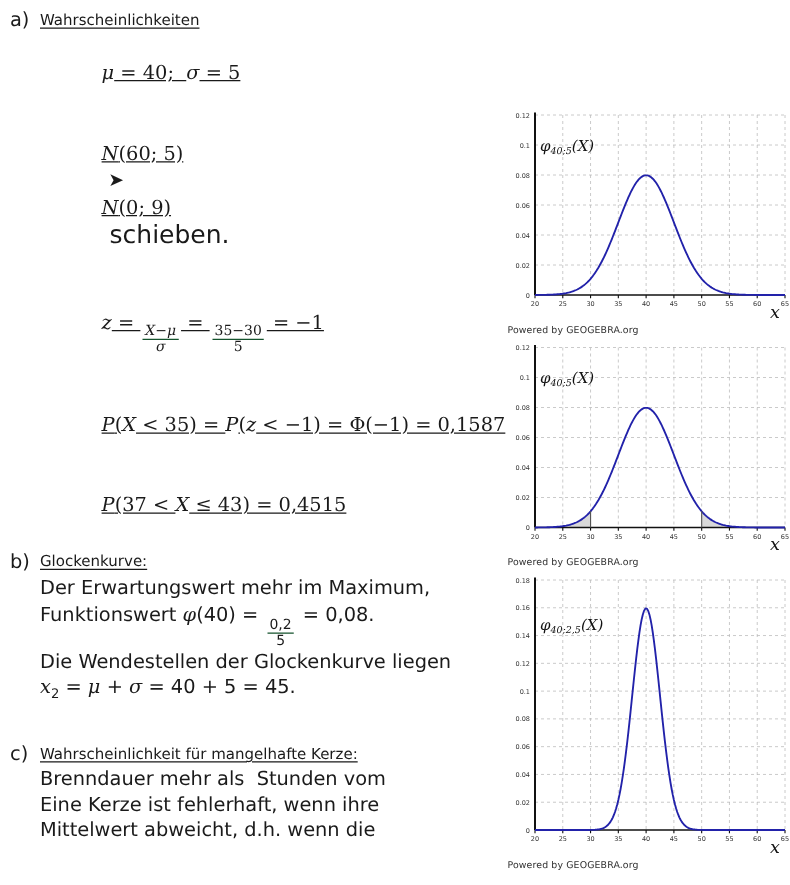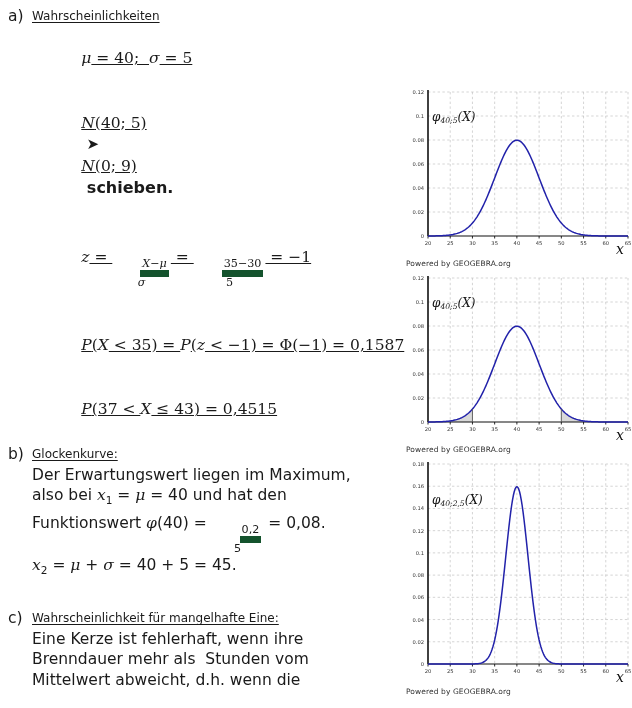--- a/index.html
+++ b/index.html
@@ -25,21 +25,21 @@
             font-family:"DejaVu Serif","Liberation Serif",serif;font-style:italic;}
   .mi{font-family:"DejaVu Serif","Liberation Serif",serif;font-style:italic;}
   .mu{font-family:"DejaVu Serif","Liberation Serif",serif;font-style:italic;}
   .up{font-style:normal;text-decoration:underline;}
   sub{font-size:.68em;font-style:normal;}
 
   
   .frac{display:inline-flex;flex-direction:column;vertical-align:-0.48em;
         text-align:center;font-size:.72em;line-height:1.08;margin:0 2px;
         font-style:normal;}
-  .frac .num{border-bottom:7px solid #14532d;padding:0 2px;margin-left:26px;}
+  .frac .num{border-bottom:1px solid #14532d;padding:0 2px;}
   .frac .den{padding:0 2px;}
   .frac-i .num,.frac-i .den{font-style:italic;}
 
   .arrow{font-family:"DejaVu Sans",sans-serif;font-style:normal;font-weight:bold;
          font-size:15px;}
 
   
   .chart-col{position:absolute;left:398px;top:0;width:234px;}
   .chart-block{position:relative;margin-bottom:2px;}
   .powered{font-size:7.5px;color:#303030;font-family:"DejaVu Sans",sans-serif;
@@ -60,54 +60,54 @@
   <div class="text-col">
 
     <div class="section" style="margin-top:6px;">
       <div class="marker">a)</div>
       <div class="body">
         <div class="heading">Wahrscheinlichkeiten</div>
         <div class="mathline">
           <span class="mu">μ</span><span class="up"> = 40;&nbsp; </span><span class="mu">σ</span><span class="up"> = 5</span>
         </div>
         <div class="mathline">
-          <span class="up" style="font-style:italic;">N</span><span class="up">(40; 5)</span>
+          <span class="up" style="font-style:italic;">N</span><span class="up">(60; 5)</span>
           <span class="arrow">&nbsp;➤&nbsp;</span>
           <span class="up" style="font-style:italic;">N</span><span class="up">(0; 9)</span>
-          <span style="font-style:normal;font-family:'DejaVu Sans',sans-serif;font-size:16px;font-weight:bold;"> schieben.</span>
+          <span style="font-style:normal;font-family:'DejaVu Sans',sans-serif;font-size:20px;"> schieben.</span>
         </div>
         <div class="mathline" style="line-height:24px;">
           <span>z</span><span class="up"> = </span><span class="frac frac-i"><span class="num">X−μ</span><span class="den">σ</span></span><span class="up"> = </span><span class="frac"><span class="num">35−30</span><span class="den">5</span></span><span class="up"> = −1</span>
         </div>
         <div class="mathline">
           <span class="up" style="font-style:italic;">P</span><span class="up">(</span><span>X</span><span class="up"> &lt; 35) = </span><span>P</span><span class="up">(</span><span>z</span><span class="up"> &lt; −1) = Φ(−1) = 0,1587</span>
         </div>
         <div class="mathline">
           <span class="up" style="font-style:italic;">P</span><span class="up">(37 &lt; </span><span>X</span><span class="up"> ≤ 43) = 0,4515</span>
         </div>
       </div>
     </div>
 
     <div class="section" style="margin-top:1px;">
       <div class="marker">b)</div>
       <div class="body">
         <div class="heading">Glockenkurve:</div>
-        <div class="line">Der Erwartungswert liegen im Maximum,</div>
-        <div class="line">also bei <span class="mi">x</span><sub>1</sub> = <span class="mu">μ</span> = 40 und hat den</div>
+        <div class="line">Der Erwartungswert mehr im Maximum,</div>
         <div class="line" style="line-height:24px;">Funktionswert <span class="mu">φ</span>(40) = <span class="frac"><span class="num">0,2</span><span class="den">5</span></span> = 0,08.</div>
+        <div class="line">Die Wendestellen der Glockenkurve liegen</div>
         <div class="line"><span class="mi">x</span><sub>2</sub> = <span class="mu">μ</span> + <span class="mu">σ</span> = 40 + 5 = 45.</div>
       </div>
     </div>
 
     <div class="section" style="margin-top:27px;">
       <div class="marker">c)</div>
       <div class="body">
-        <div class="heading">Wahrscheinlichkeit für mangelhafte Eine:</div>
+        <div class="heading">Wahrscheinlichkeit für mangelhafte Kerze:</div>
+        <div class="line">Brenndauer mehr als  Stunden vom</div>
         <div class="line">Eine Kerze ist fehlerhaft, wenn ihre</div>
-        <div class="line">Brenndauer mehr als  Stunden vom</div>
         <div class="line">Mittelwert abweicht, d.h. wenn die</div>
 
       </div>
     </div>
 
   </div>
 
   <div class="chart-col">
 
     <div class="chart-block" style="margin-top:86px;">

